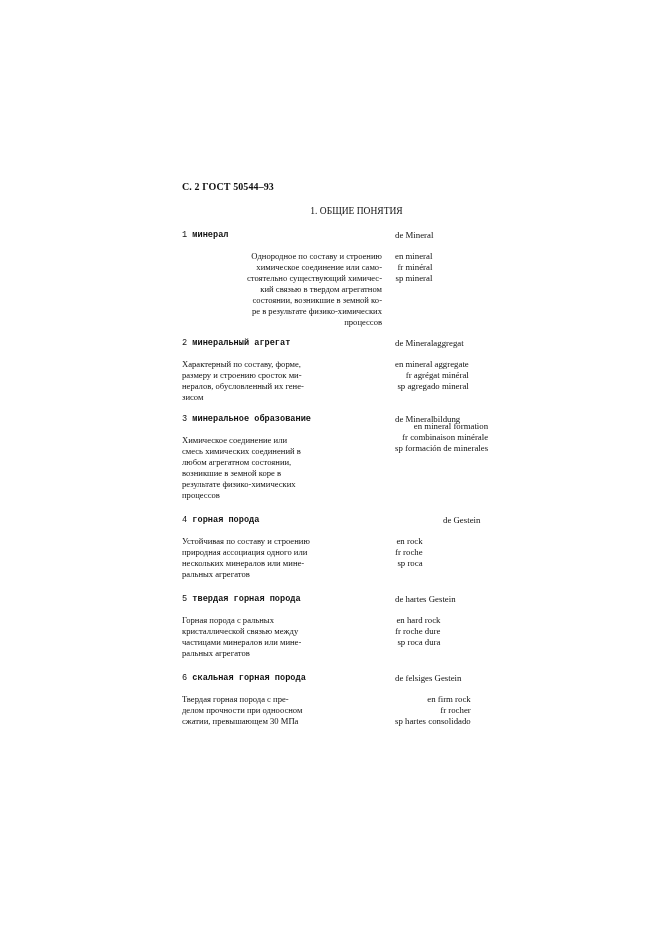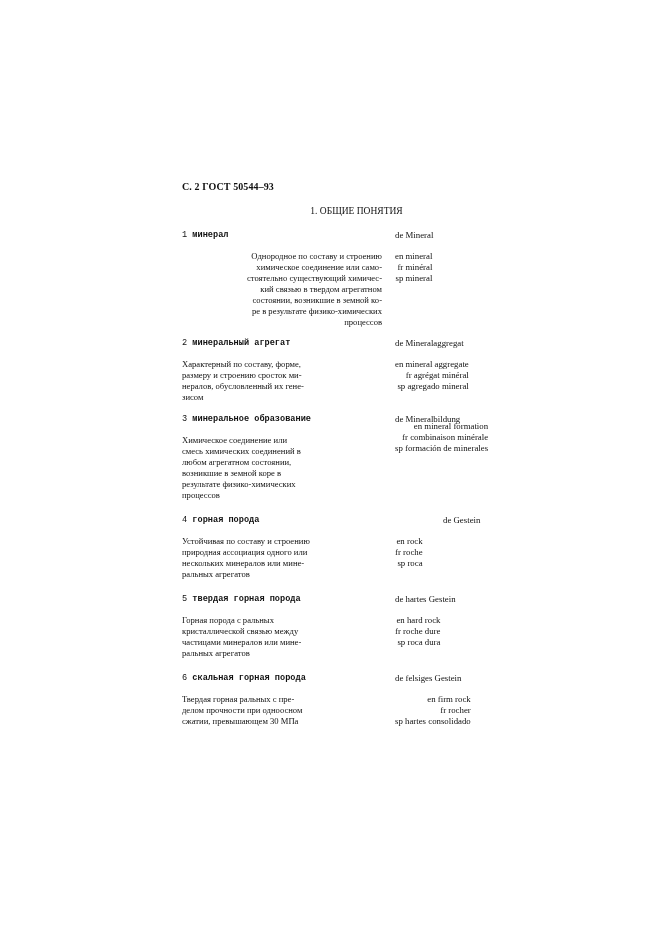--- a/index.html
+++ b/index.html
@@ -110,21 +110,21 @@
     <div>fr roche dure</div>
     <div>sp roca dura</div>
   </div>
 
   <div class="term-head" style="top:673px;">
     <span class="num">6</span>
     <span>скальная горная порода</span>
   </div>
   <div class="de" style="top:673px;">de felsiges Gestein</div>
   <div class="def" style="top:694px;">
-    <div>Твердая горная ральных с пре-</div>
+    <div>Твердая горная порода с пре-</div>
     <div>делом прочности при одноосном</div>
     <div>сжатии, превышающем 30 МПа</div>
   </div>
   <div class="eq" style="top:694px;">
     <div>en firm rock</div>
     <div>fr rocher</div>
     <div>sp hartes consolidado</div>
   </div>
 </div>
 

